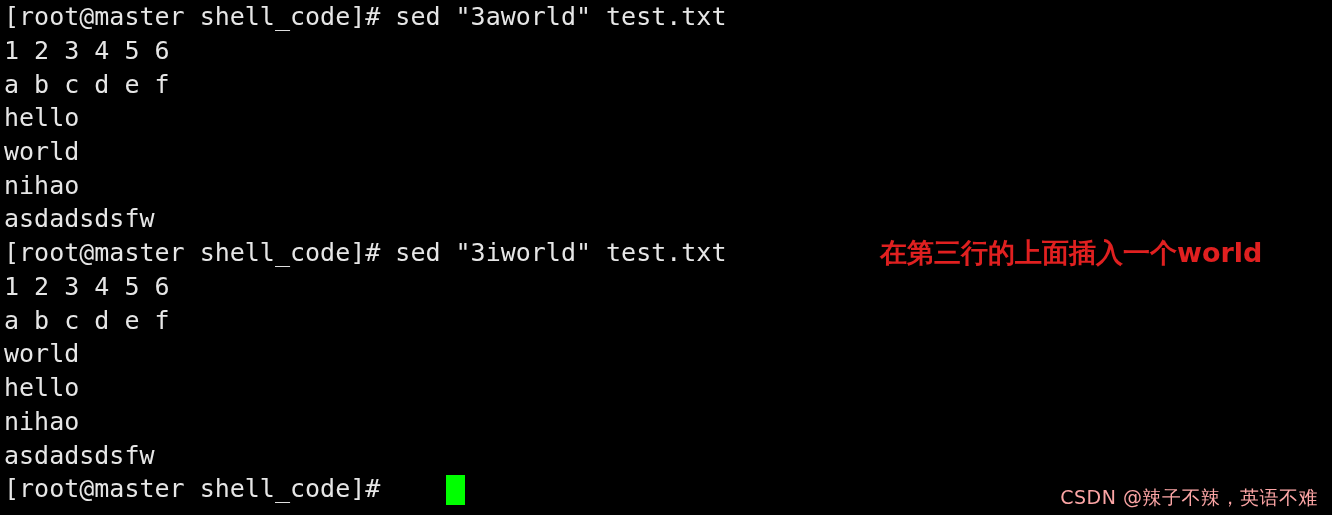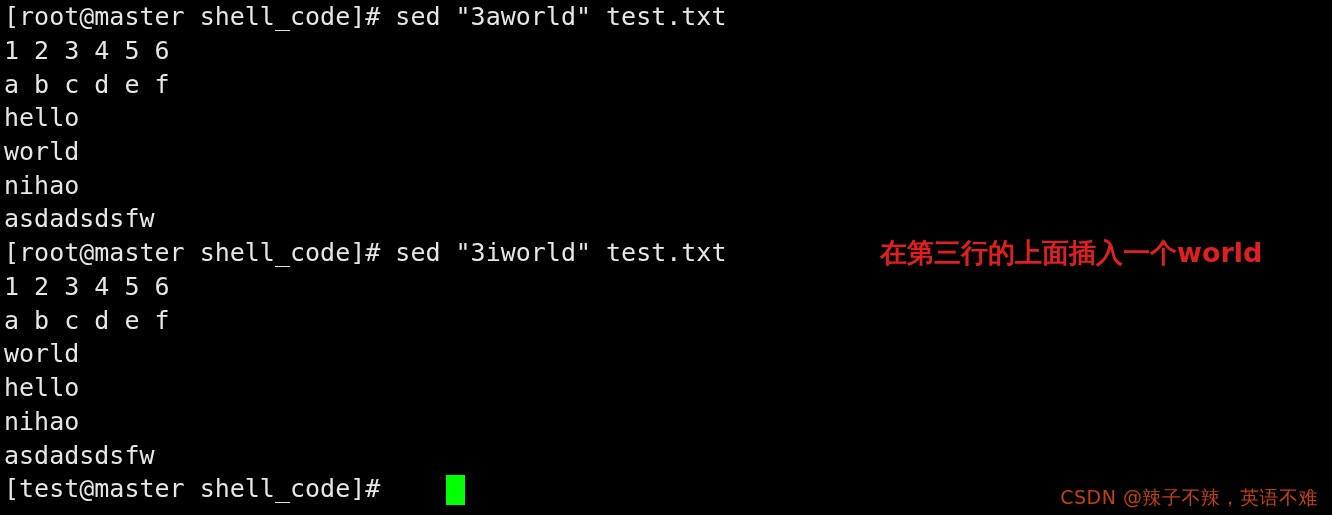--- a/index.html
+++ b/index.html
@@ -67,22 +67,22 @@
       <div class="line" style="top: 135px;">world</div>
       <div class="line" style="top: 169px;">nihao</div>
       <div class="line" style="top: 202px;">asdadsdsfw</div>
       <div class="line" style="top: 236px;">[root@master shell_code]# sed "3iworld" test.txt</div>
       <div class="line" style="top: 270px;">1 2 3 4 5 6</div>
       <div class="line" style="top: 304px;">a b c d e f</div>
       <div class="line" style="top: 337px;">world</div>
       <div class="line" style="top: 371px;">hello</div>
       <div class="line" style="top: 405px;">nihao</div>
       <div class="line" style="top: 439px;">asdadsdsfw</div>
-      <div class="line" style="top: 472px;">[test@master shell_code]# </div>
+      <div class="line" style="top: 472px;">[root@master shell_code]# </div>
     </div>
 
   <div class="annotation" style="top: 236px; color: rgb(224, 32, 32);">在第三行的上面插入一个world</div>
 
   <div class="cursor" style="left: 446px; top: 475px; background: rgb(0, 255, 0);"></div>
 
-  <div class="watermark" style="color: #c2410c;">CSDN @辣子不辣，英语不难</div>
+  <div class="watermark" style="color: #fca5a5;">CSDN @辣子不辣，英语不难</div>
 
 </div>
 
 </body></html>

